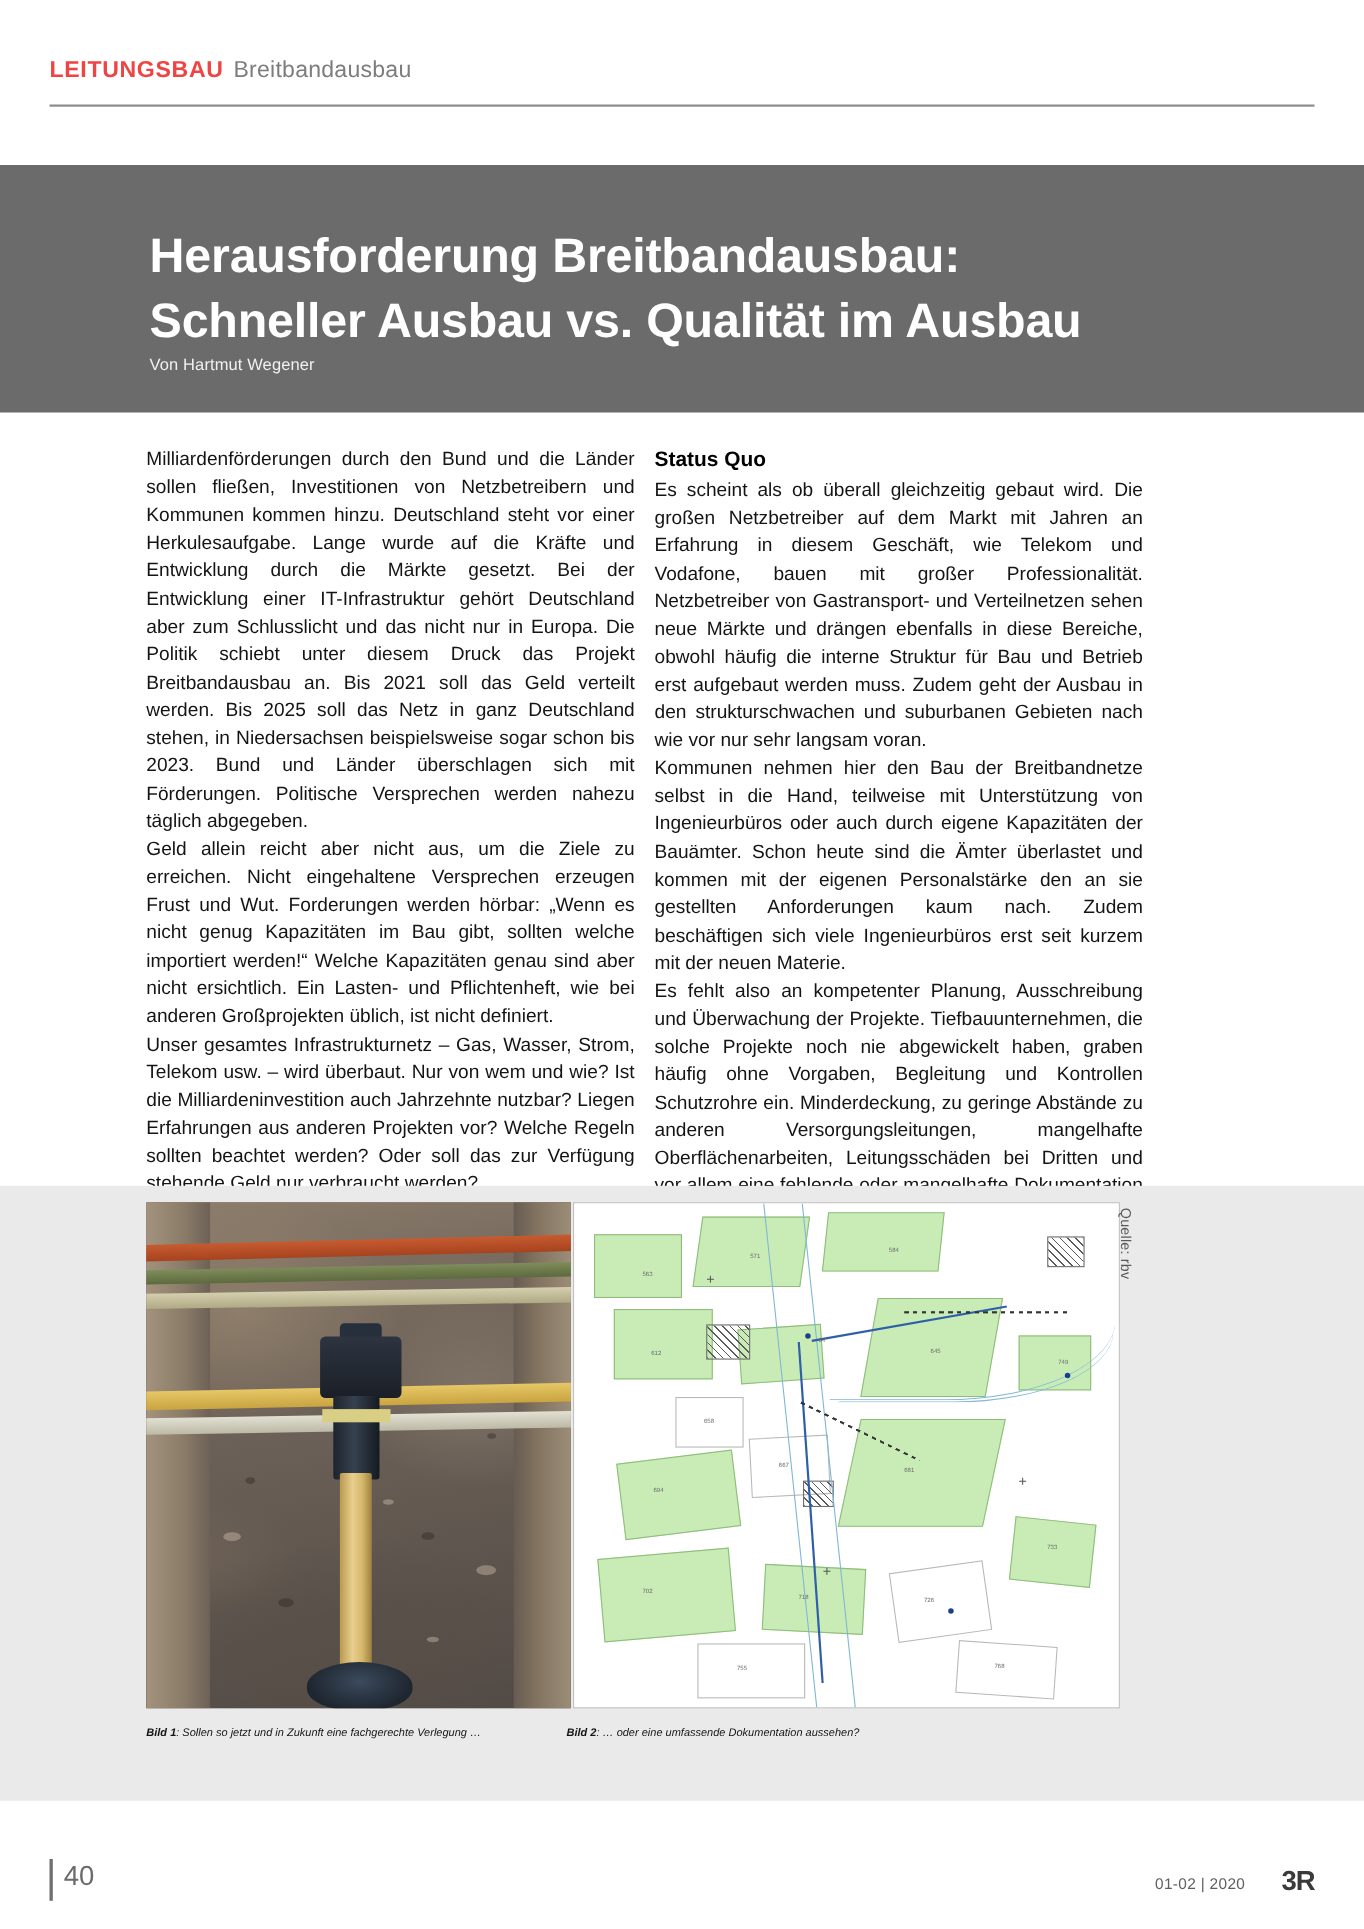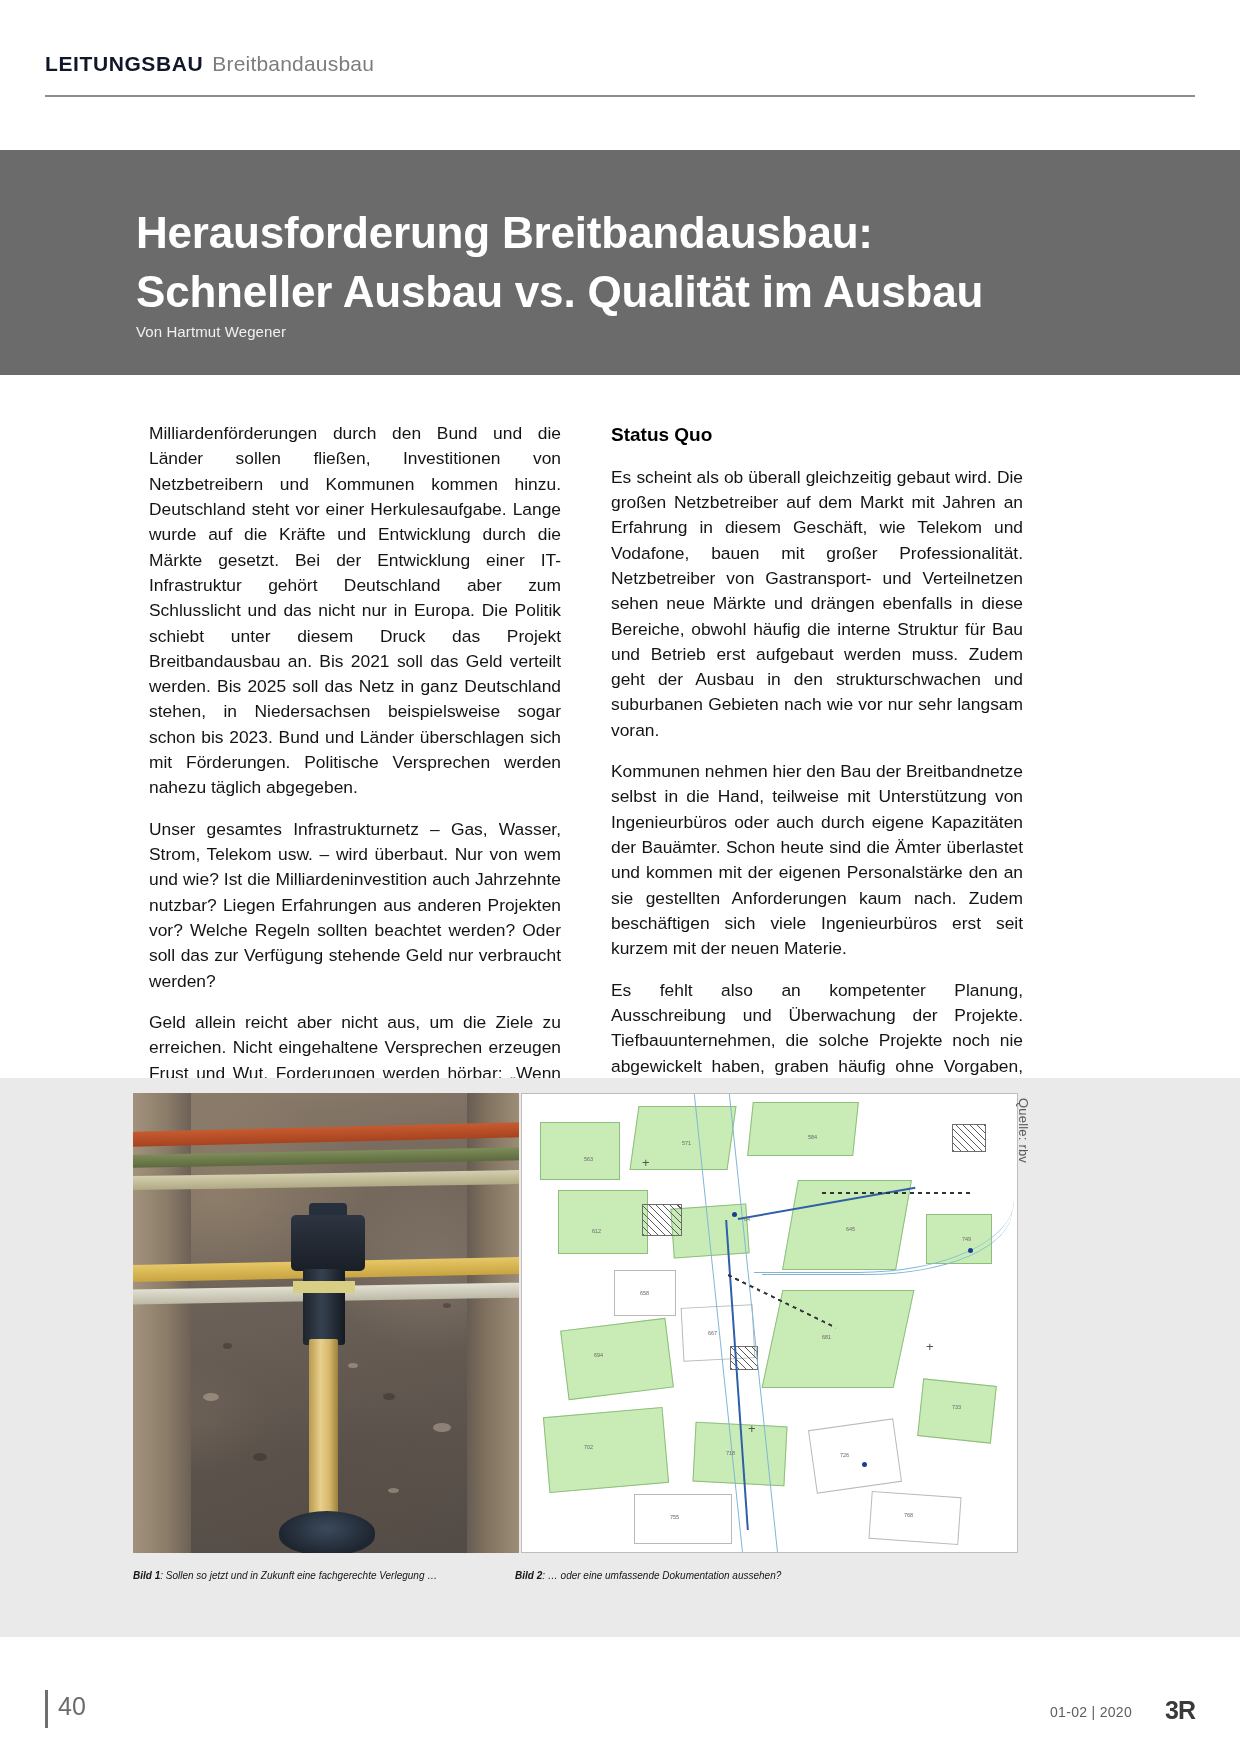--- a/index.html
+++ b/index.html
@@ -20,21 +20,21 @@
   .runhead {
     position: absolute;
     left: 45px;
     top: 52px;
     width: 1150px;
     font-size: 21px;
     letter-spacing: 0.2px;
   }
   .runhead .rh-strong {
     font-weight: bold;
-    color: #0f172a;
+    color: #ef4444;
     letter-spacing: 0.6px;
   }
   .runhead .rh-light {
     font-weight: normal;
     color: #7d7d7d;
     margin-left: 9px;
   }
   .runhead-rule {
     position: absolute;
     left: 45px;
@@ -89,21 +89,21 @@
     line-height: 1.455;
     text-align: justify;
     -webkit-hyphens: none;
     hyphens: none;
     color: #141414;
   }
   .col-left  { left: 0; }
   .col-right { left: 462px; }
 
   .col p {
-    margin: 16px;
+    margin: 0;
   }
   .sec-head {
     font-weight: bold;
     font-size: 19px;
     margin: 0 0 1px 0;
     color: #000000;
   }
   .sec-head.spaced { margin-top: 22px; }
 
   
@@ -364,22 +364,22 @@
 
 <div class="banner">
   <h1 class="banner-title">Herausforderung Breitbandausbau: Schneller Ausbau vs. Qualität im Ausbau</h1>
   <div class="banner-author">Von Hartmut Wegener</div>
 </div>
 
 <div class="cols">
 
   <div class="col col-left">
     <p>Milliardenförderungen durch den Bund und die Länder sollen fließen, Investitionen von Netzbetreibern und Kommunen kommen hinzu. Deutschland steht vor einer Herkulesaufgabe. Lange wurde auf die Kräfte und Entwicklung durch die Märkte gesetzt. Bei der Entwicklung einer IT-Infrastruktur gehört Deutschland aber zum Schlusslicht und das nicht nur in Europa. Die Politik schiebt unter diesem Druck das Projekt Breitbandausbau an. Bis 2021 soll das Geld verteilt werden. Bis 2025 soll das Netz in ganz Deutschland stehen, in Niedersachsen beispielsweise sogar schon bis 2023. Bund und Länder überschlagen sich mit Förderungen. Politische Versprechen werden nahezu täglich abgegeben.</p>
+    <p>Geld allein reicht aber nicht aus, um die Ziele zu erreichen. Nicht eingehaltene Versprechen erzeugen Frust und Wut. Forderungen werden hörbar: „Wenn es nicht genug Kapazitäten im Bau gibt, sollten welche importiert werden!“ Welche Kapazitäten genau sind aber nicht ersichtlich. Ein Lasten- und Pflichtenheft, wie bei anderen Großprojekten üblich, ist nicht definiert.</p>
     <p>Unser gesamtes Infrastrukturnetz – Gas, Wasser, Strom, Telekom usw. – wird überbaut. Nur von wem und wie? Ist die Milliardeninvestition auch Jahrzehnte nutzbar? Liegen Erfahrungen aus anderen Projekten vor? Welche Regeln sollten beachtet werden? Oder soll das zur Verfügung stehende Geld nur verbraucht werden?</p>
-    <p>Geld allein reicht aber nicht aus, um die Ziele zu erreichen. Nicht eingehaltene Versprechen erzeugen Frust und Wut. Forderungen werden hörbar: „Wenn es nicht genug Kapazitäten im Bau gibt, sollten welche importiert werden!“ Welche Kapazitäten genau sind aber nicht ersichtlich. Ein Lasten- und Pflichtenheft, wie bei anderen Großprojekten üblich, ist nicht definiert.</p>
     <p>Damit schnelles Bauen mit Qualität gewährleistet werden kann, muss nun gehandelt werden. Um Ineffektivität zu vermeiden und so Ressourcen in Planung und Bau zu heben, müssen allgemeinverbindliche Rahmenbedingungen eingehalten werden.</p>
   </div>
 
   <div class="col col-right">
     <p class="sec-head">Status Quo</p>
     <p>Es scheint als ob überall gleichzeitig gebaut wird. Die großen Netzbetreiber auf dem Markt mit Jahren an Erfahrung in diesem Geschäft, wie Telekom und Vodafone, bauen mit großer Professionalität. Netzbetreiber von Gastransport- und Verteilnetzen sehen neue Märkte und drängen ebenfalls in diese Bereiche, obwohl häufig die interne Struktur für Bau und Betrieb erst aufgebaut werden muss. Zudem geht der Ausbau in den strukturschwachen und suburbanen Gebieten nach wie vor nur sehr langsam voran.</p>
     <p>Kommunen nehmen hier den Bau der Breitbandnetze selbst in die Hand, teilweise mit Unterstützung von Ingenieurbüros oder auch durch eigene Kapazitäten der Bauämter. Schon heute sind die Ämter überlastet und kommen mit der eigenen Personalstärke den an sie gestellten Anforderungen kaum nach. Zudem beschäftigen sich viele Ingenieurbüros erst seit kurzem mit der neuen Materie.</p>
     <p>Es fehlt also an kompetenter Planung, Ausschreibung und Überwachung der Projekte. Tiefbauunternehmen, die solche Projekte noch nie abgewickelt haben, graben häufig ohne Vorgaben, Begleitung und Kontrollen Schutzrohre ein. Minderdeckung, zu geringe Abstände zu anderen Versorgungsleitungen, mangelhafte Oberflächenarbeiten, Leitungsschäden bei Dritten und vor allem eine fehlende oder mangelhafte Dokumentation sind häufig die Folgen.</p>
     <p class="sec-head spaced">Erfahrung</p>
     <p>Duschen lernt man nur durch duschen. So viel Zeit haben wir aber nicht, wenn wir die Ziele, die wir uns in Deutschland</p>

